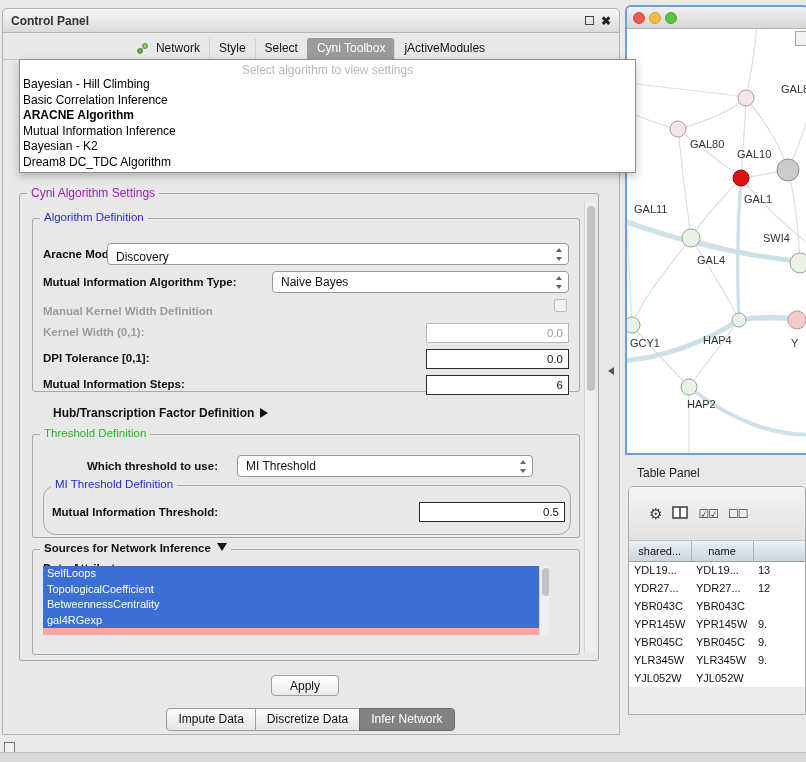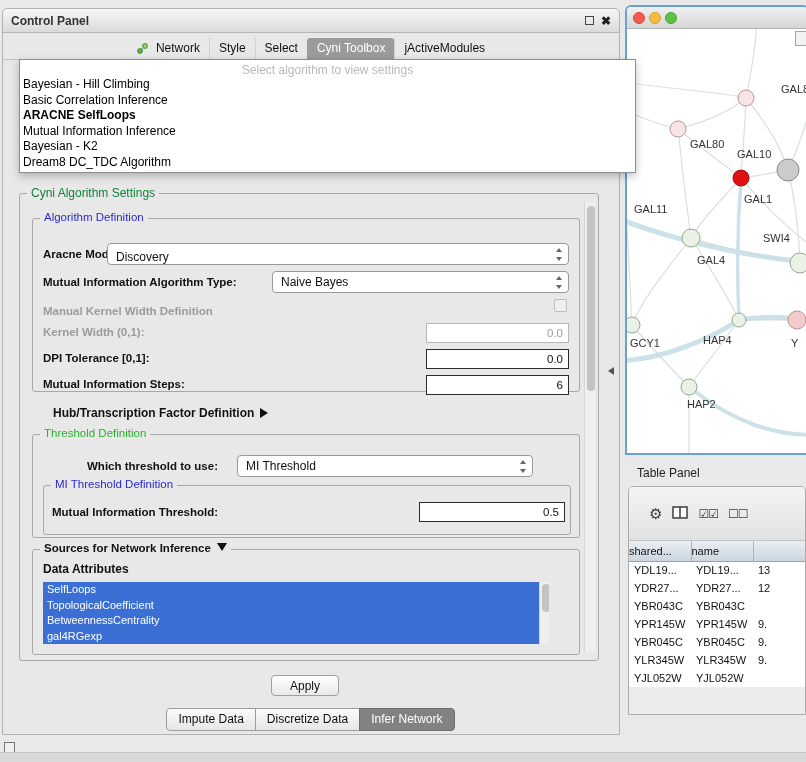--- a/index.html
+++ b/index.html
@@ -46,21 +46,21 @@
   
   .groupbox { position:absolute; border:1px solid #a8a8a8; border-radius:3px; }
   .legend {
     position:absolute; top:-8px; left:7px; background:#e8e8e8; padding:0 4px;
     font-size:11.5px; white-space:nowrap;
   }
   .legend.blue { color:#2a2ad0; }
   .legend.green { color:#28b428; }
   .legend.black { color:#111; font-weight:bold; }
   #settings-group { left:16px; top:184px; width:580px; height:468px; }
-  #settings-group > .legend { font-size:12px; color:#15803d; }
+  #settings-group > .legend { font-size:12px; color:#a21caf; }
   
   .vscroll { position:absolute; background:#efefef; border-left:1px solid #d6d6d6; }
   .vthumb { position:absolute; left:1.5px; width:8px; background:#c3c3c3; border-radius:4px; }
   
   .lbl { position:absolute; font-size:11.5px; font-weight:bold; color:#111; white-space:nowrap; }
   .lbl.dis { color:#9b9b9b; }
   .combo {
     position:absolute; height:22px; background:#fff; border:1px solid #989898;
     border-radius:4px; font-size:12px; display:flex; align-items:center;
     padding:0 22px 0 8px; color:#111;
@@ -68,21 +68,21 @@
   .combo-arrows { position:absolute; right:5px; top:3px; }
   .field {
     position:absolute; height:20px; background:#fff; border:1px solid #2b2b2b;
     font-size:11.5px; text-align:right; padding:3px 5px; color:#111;
   }
   .field.dis { border:1px solid #b8b8b8; color:#9b9b9b; }
   .checkbox { position:absolute; width:13px; height:13px; border:1px solid #bdbdbd; background:#efefef; border-radius:2px; }
   .tri-right { display:inline-block; width:0; height:0; border-left:8px solid #111; border-top:5px solid transparent; border-bottom:5px solid transparent; margin-left:6px; vertical-align:-1px; }
   .tri-down  { display:inline-block; width:0; height:0; border-top:8px solid #111; border-left:5px solid transparent; border-right:5px solid transparent; margin-left:6px; vertical-align:1px; }
   
-  #attr-list { position:absolute; left:10px; top:32px; width:506px; height:62px; background:#fca5a5; overflow:hidden; }
+  #attr-list { position:absolute; left:10px; top:16px; width:506px; height:69px; background:#fca5a5; overflow:hidden; }
   .attr-item { height:15.5px; line-height:15.5px; font-size:11px; color:#fff; background:#3b6fd4; padding-left:4px; }
   
   #apply-btn {
     position:absolute; left:268px; top:666px; width:68px; height:21px;
     background:linear-gradient(#ffffff,#e9e9e9); border:1px solid #9f9f9f;
     border-radius:4px; font-size:12px; font-family:inherit; color:#111;
   }
   #bottom-tabs { position:absolute; left:0; right:0; top:699px; display:flex; justify-content:center; }
   .btab {
     font-size:12px; padding:3px 11px 4px 11px; border:1px solid #9c9c9c; margin-left:-1px;
@@ -114,21 +114,21 @@
     background:#ececec; border:1px solid #ababab; border-radius:5px 5px 0 0; overflow:hidden;
   }
   .tp-toolbar { height:54px; display:flex; align-items:center; gap:10px; padding-left:20px;
     background:linear-gradient(#f4f4f4,#e2e2e2); border-bottom:1px solid #c2c2c2; }
   .tp-btn { background:none; border:none; font-size:15px; color:#3d3d3d; padding:0; font-family:inherit; }
   .tp-btn.small { font-size:12px; letter-spacing:-1px; }
   table.grid { border-collapse:collapse; table-layout:fixed; width:178px; background:#fff; }
   table.grid th {
     font-size:11px; font-weight:normal; height:20px;
     background:linear-gradient(#e9eef3,#ccd6df); border-right:1px solid #a9b4bd;
-    border-bottom:1px solid #99a3ac; text-align:left; overflow:hidden; white-space:nowrap;
+    border-bottom:1px solid #99a3ac; text-align:center; overflow:hidden; white-space:nowrap;
   }
   table.grid td {
     font-size:11px; height:18px; padding:0 5px; overflow:hidden; white-space:nowrap; color:#111;
   }
   
   #splitter-arrow { position:absolute; left:608px; top:367px; width:0; height:0;
     border-right:6px solid #555; border-top:4px solid transparent; border-bottom:4px solid transparent; }
   #bottom-strip { position:absolute; left:0; right:0; top:752px; height:10px; background:#d9d9d9; border-top:1px solid #c3c3c3; }
   #mini-window-icon { position:absolute; left:4px; top:742px; width:11px; height:11px; border:1px solid #777; background:#f0f0f0; }
 </style>
@@ -156,21 +156,21 @@
     <span class="tab">Style</span>
     <span class="tab">Select</span>
     <span class="tab sel">Cyni Toolbox</span>
     <span class="tab">jActiveModules</span>
   </div>
 
   <div id="algo-popup">
     <div class="popup-placeholder">Select algorithm to view settings</div>
     <div class="popup-item">Bayesian - Hill Climbing</div>
     <div class="popup-item">Basic Correlation Inference</div>
-    <div class="popup-item sel">ARACNE SelfLoops</div>
+    <div class="popup-item sel">ARACNE Algorithm</div>
     <div class="popup-item">Mutual Information Inference</div>
     <div class="popup-item">Bayesian - K2</div>
     <div class="popup-item">Dream8 DC_TDC Algorithm</div>
   </div>
 
   <div class="groupbox" id="settings-group">
     <span class="legend">Cyni Algorithm Settings</span>
 
     <div class="vscroll" style="right:3px; top:8px; bottom:8px; width:11px;">
       <div class="vthumb" style="top:4px; height:185px;"></div>
@@ -225,21 +225,21 @@
       <div class="combo" style="left:204px; top:20px; width:296px;">
         <span>MI Threshold</span>
         <span class="combo-arrows">
           <svg width="8" height="15" viewBox="0 0 8 15">
               <path d="M4 1 L7 5 H1 Z" fill="#666"></path>
               <path d="M4 14 L1 10 H7 Z" fill="#666"></path>
             </svg>
         </span>
       </div>
 
-      <div class="groupbox" style="left:10px; top:50px; width:528px; height:50px;">
+      <div class="groupbox" style="left:10px; top:50px; width:528px; height:50px;border-radius:13px;">
         <span class="legend blue">MI Threshold Definition</span>
         <span class="lbl" style="left:8px; top:20px;">Mutual Information Threshold:</span>
         <div class="field" style="left:375px; top:16px; width:146px;">0.5</div>
       </div>
     </div>
 
     <div class="groupbox" style="left:12px; top:355px; width:548px; height:106px;">
       <span class="legend black">
         <span>Sources for Network Inference</span><span class="tri-down"></span>
       </span>

